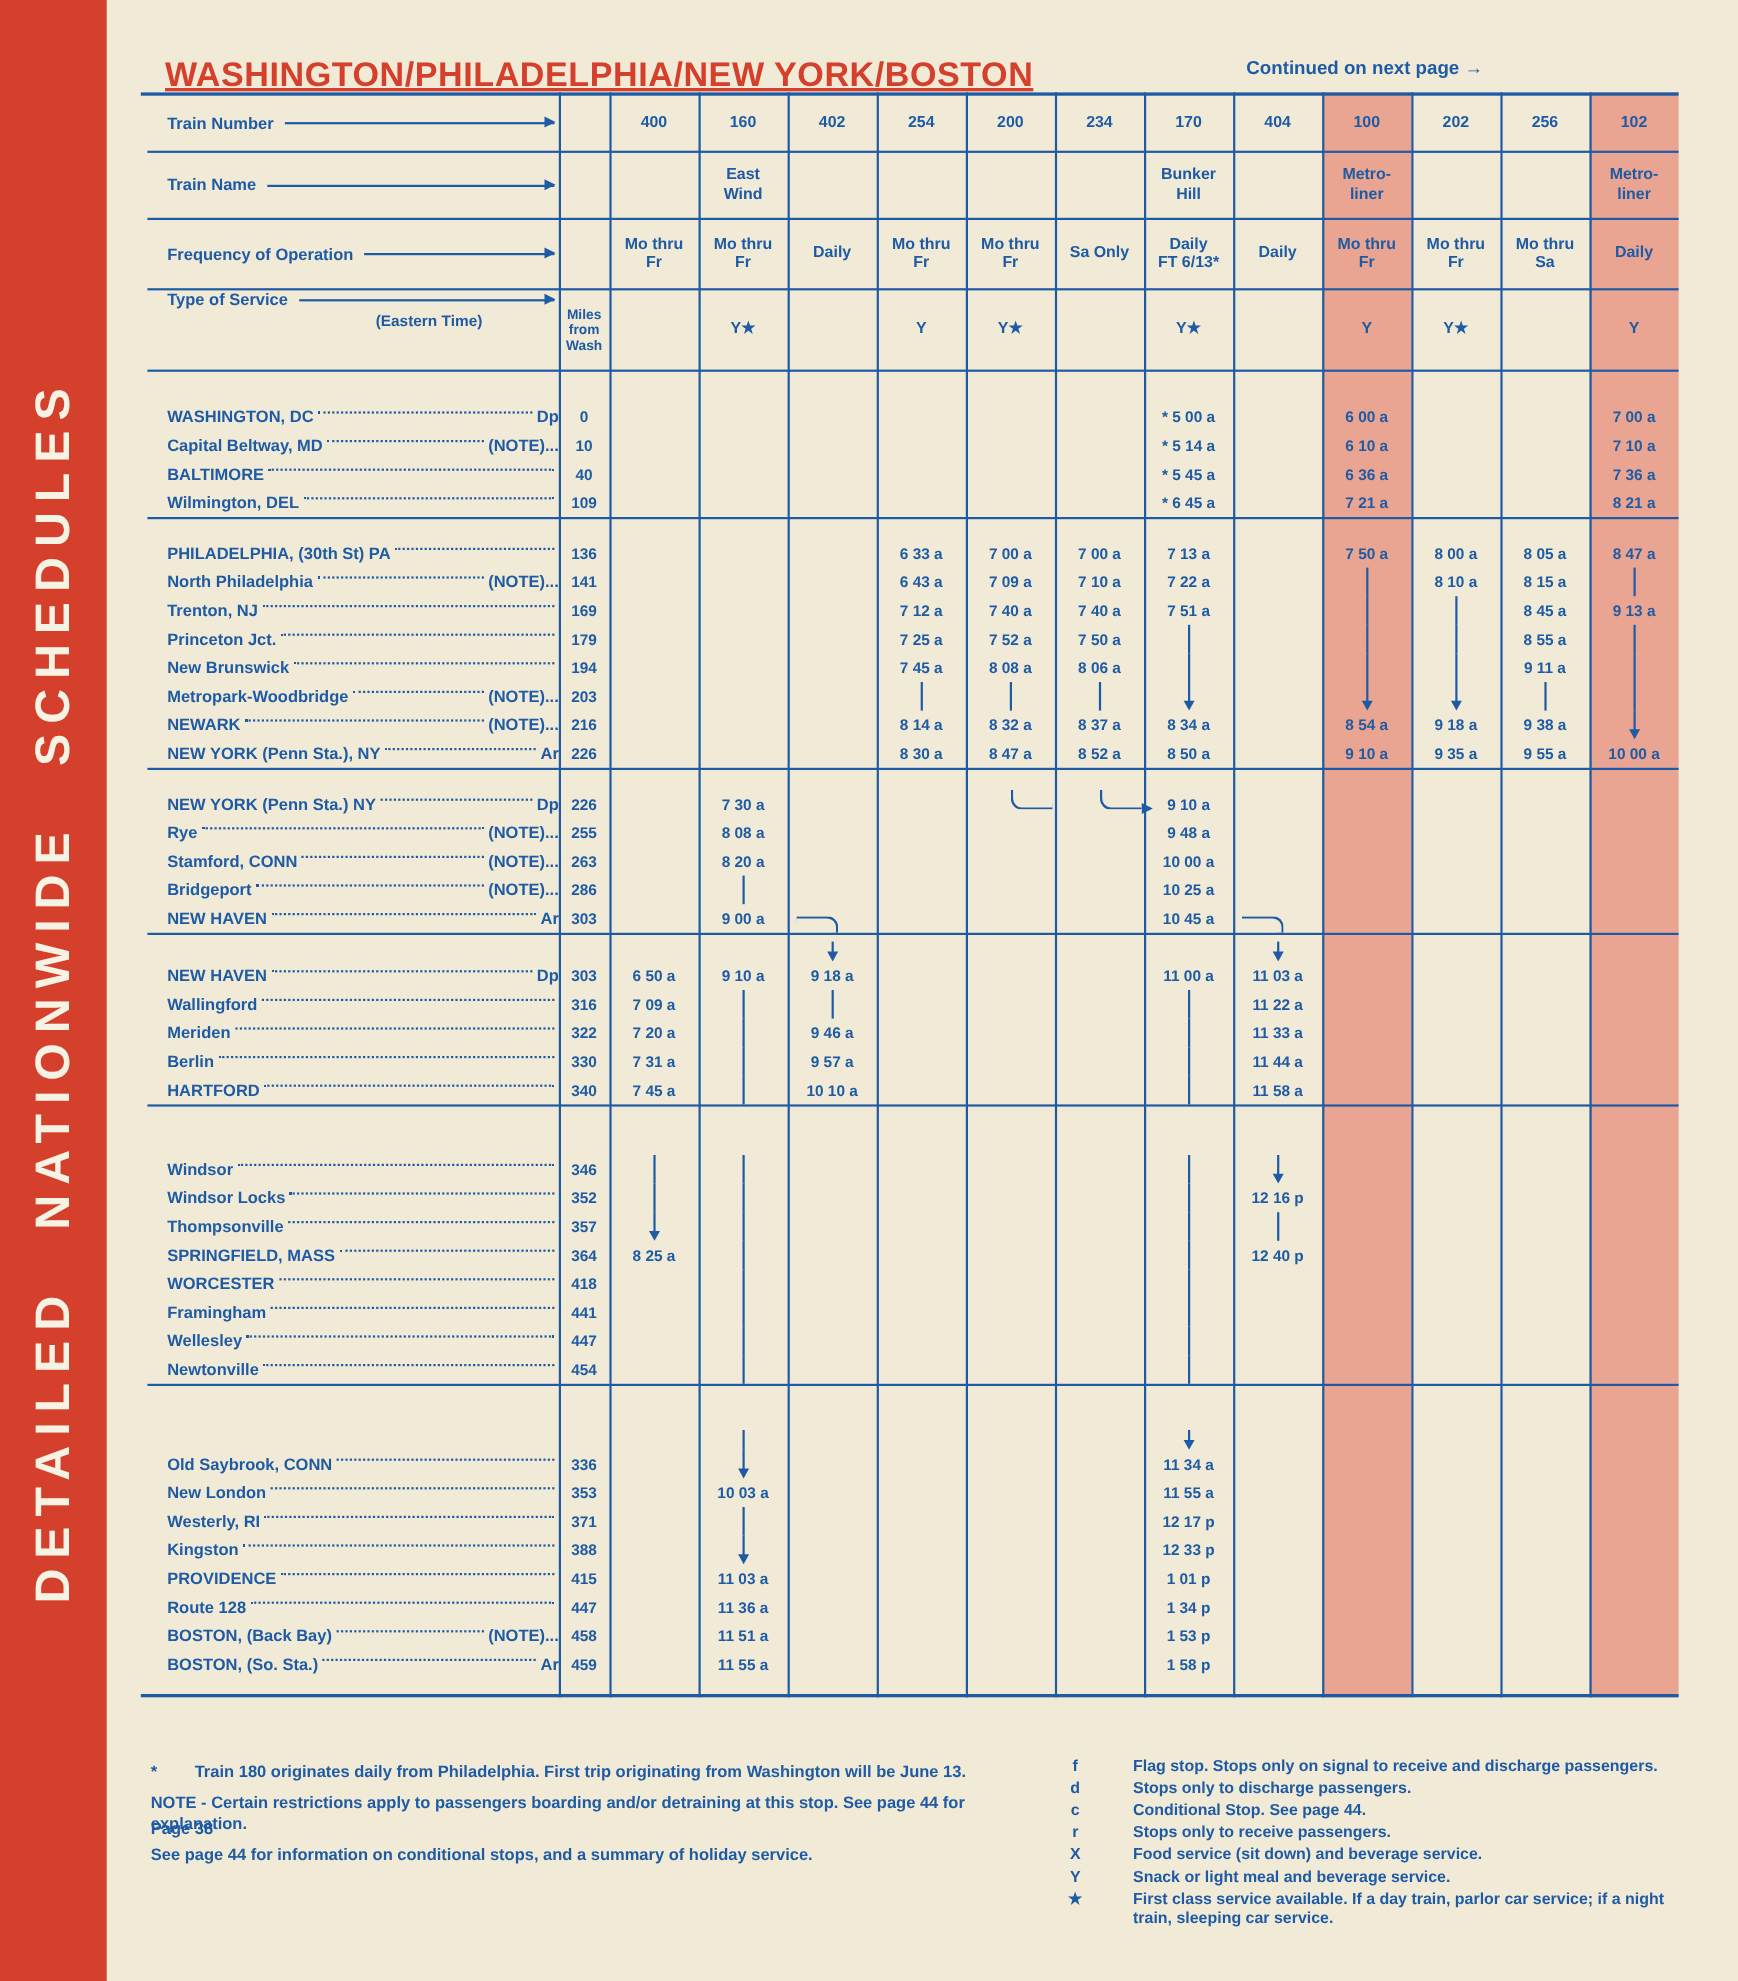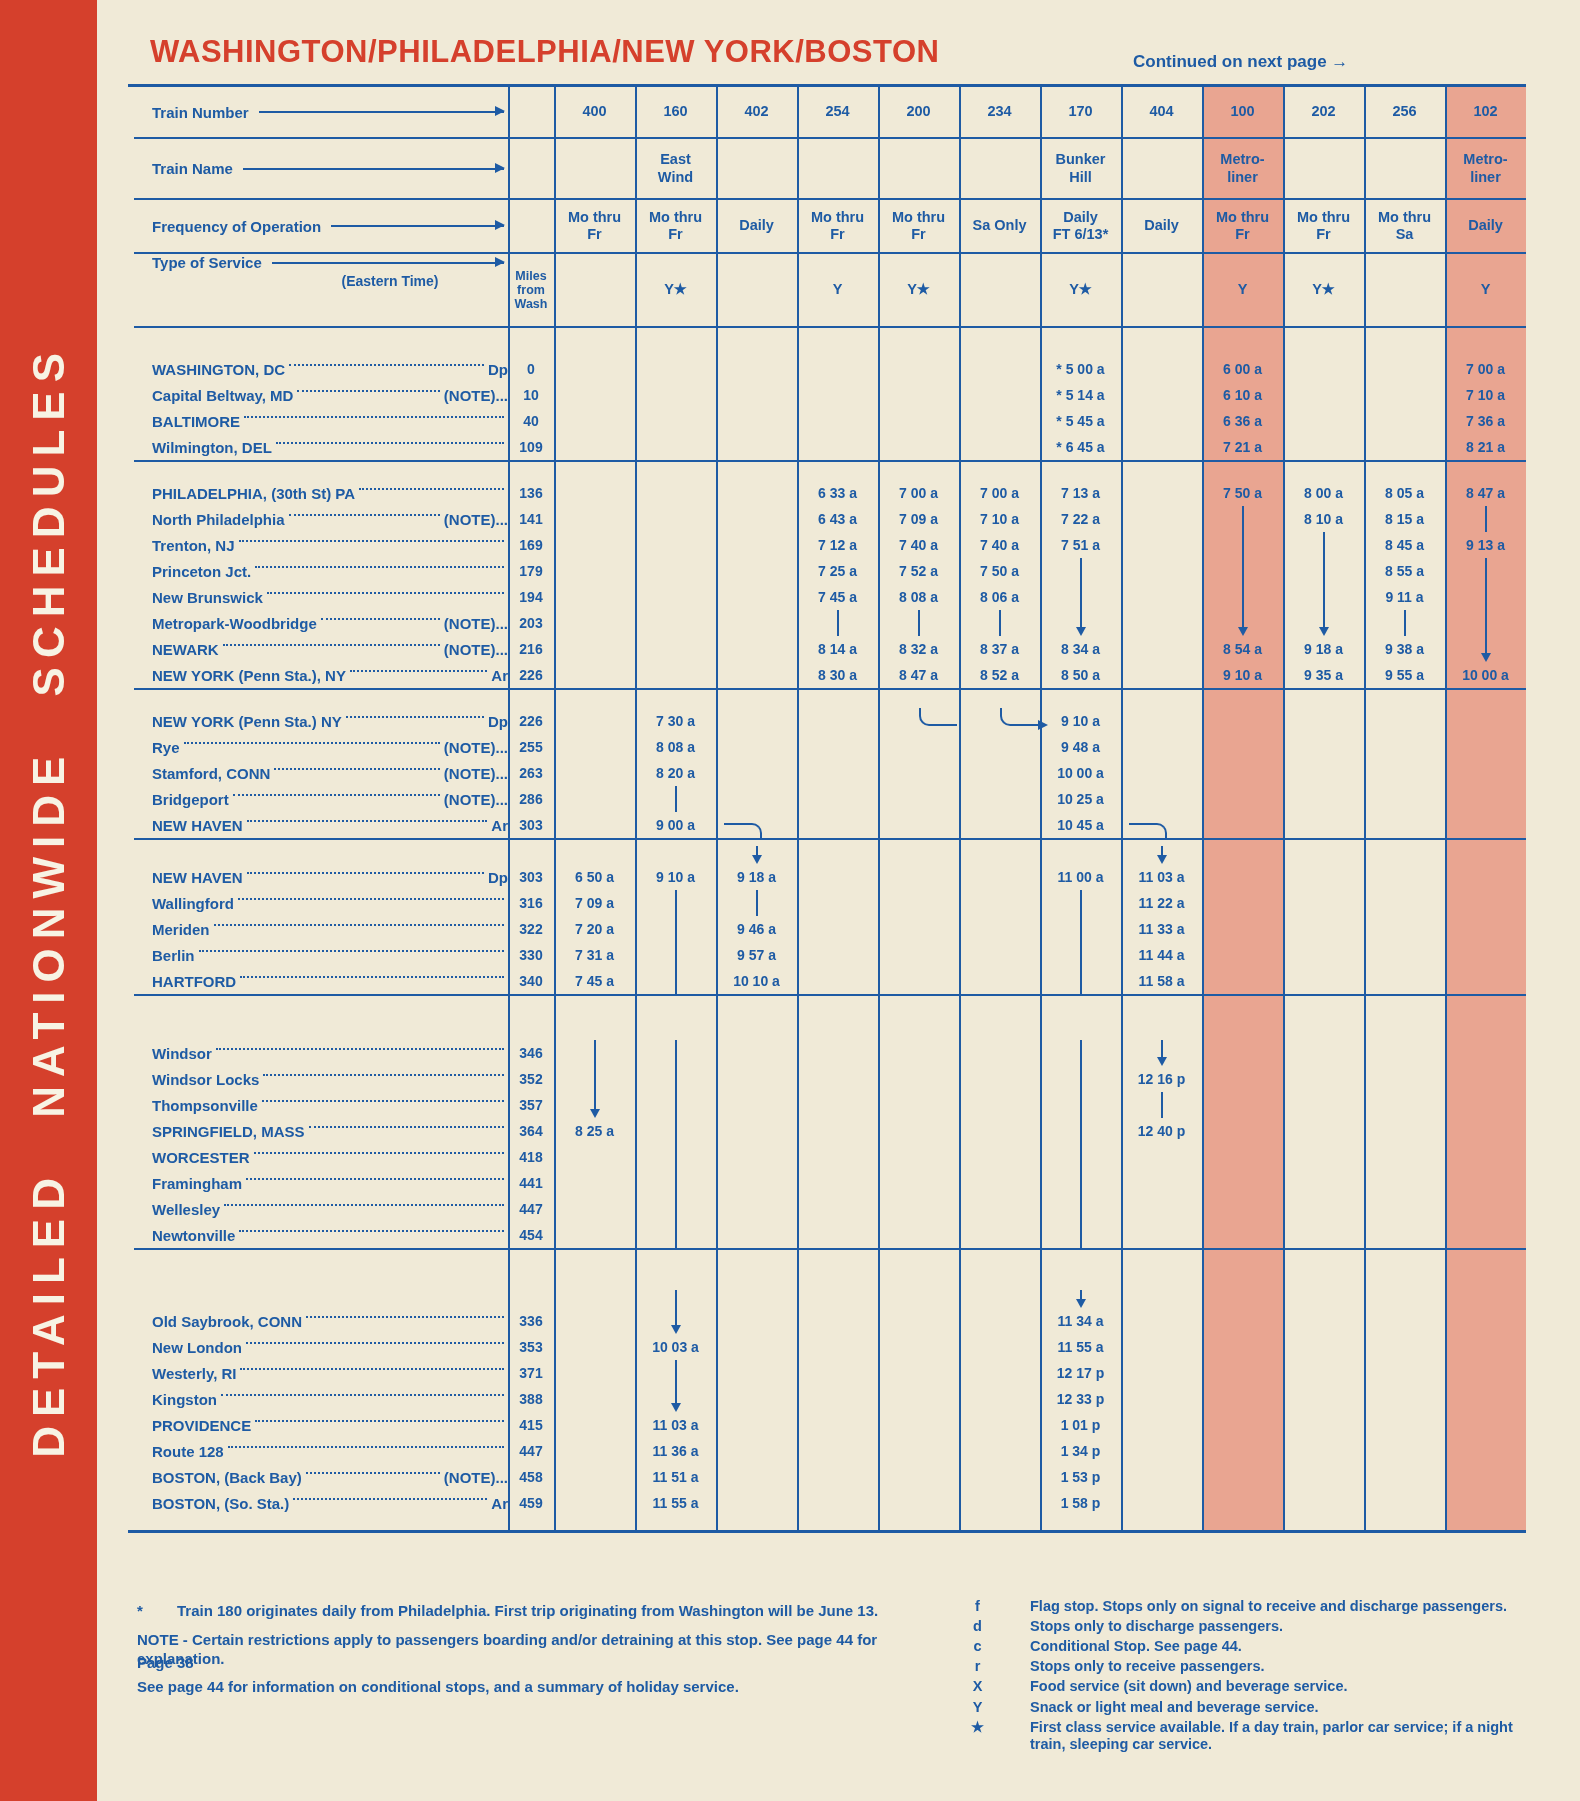--- a/index.html
+++ b/index.html
@@ -3,32 +3,32 @@
 <meta charset="utf-8">
 <style>
   html,body{margin:0;padding:0;background:#888;}
   .page{position:relative;width:1580px;height:1801px;background:#f0ead7;overflow:hidden;
         font-family:"Liberation Sans",sans-serif;font-weight:bold;color:#1e5ba4;}
   
   .sidebar{position:absolute;left:0;top:0;width:97px;height:100%;background:#d5402c;display:flex;align-items:center;justify-content:center;}
   .sidetext{writing-mode:vertical-rl;transform:rotate(180deg);color:#f7f3e4;font-size:44px;
             letter-spacing:9px;word-spacing:30px;white-space:nowrap;}
   
-  .title{position:absolute;left:150px;top:34px;font-size:31px;color:#d5402c;letter-spacing:0.5px;white-space:nowrap;}
+  .title{position:absolute;left:150px;top:50px;font-size:31px;color:#d5402c;letter-spacing:0.5px;white-space:nowrap;text-decoration:underline;}
   .continued{position:absolute;left:1133px;top:52px;font-size:17px;color:#1e5ba4;white-space:nowrap;}
   
   .tt{position:absolute;left:128px;top:84px;width:1398px;}
   .stripe{position:absolute;top:0;bottom:0;background:#e9a591;z-index:0;}
   .vline{position:absolute;top:0;bottom:0;width:2px;background:#1e5ba4;z-index:1;}
   .content{position:relative;z-index:2;}
   .toprule{height:3px;background:#1e5ba4;}
   .hline,.sep{height:2px;background:#1e5ba4;margin-left:6px;}
   .bottomrule{height:3px;background:#1e5ba4;margin-top:14px;}
   .trow{display:grid;grid-template-columns:380px 46px repeat(12,81px);}
-  .hr1{height:50px}.hr2{height:59px}.hr3{height:52px}.hr4{height:72px}
+  .hr1{height:50px}.hr2{height:59px}.hr3{height:62px}.hr4{height:72px}
   .block .trow{height:26px}
   .conn{height:18px !important}
   .b1{margin-top:28px}.b2{margin-top:18px}.b3{margin-top:18px}.b4{margin-top:6px}.b5{margin-top:44px}.b6{margin-top:40px}
   .labcell{display:flex;align-items:center;padding-left:24px;font-size:15px;}
   .shaft{flex:1;height:2px;background:#1e5ba4;margin-left:10px;margin-right:4px;position:relative;align-self:center;}
   .shaft::after{content:'';position:absolute;right:-1px;top:-5px;border-left:10px solid #1e5ba4;
                 border-top:5px solid transparent;border-bottom:5px solid transparent;}
   .hc{display:flex;flex-direction:column;align-items:center;justify-content:center;font-size:14.5px;line-height:1.2;text-align:center;border-radius:16px;}
   .svclabel{display:flex;flex-direction:column;padding-left:24px;font-size:15px;}
   .svcline1{display:flex;align-items:center;}

